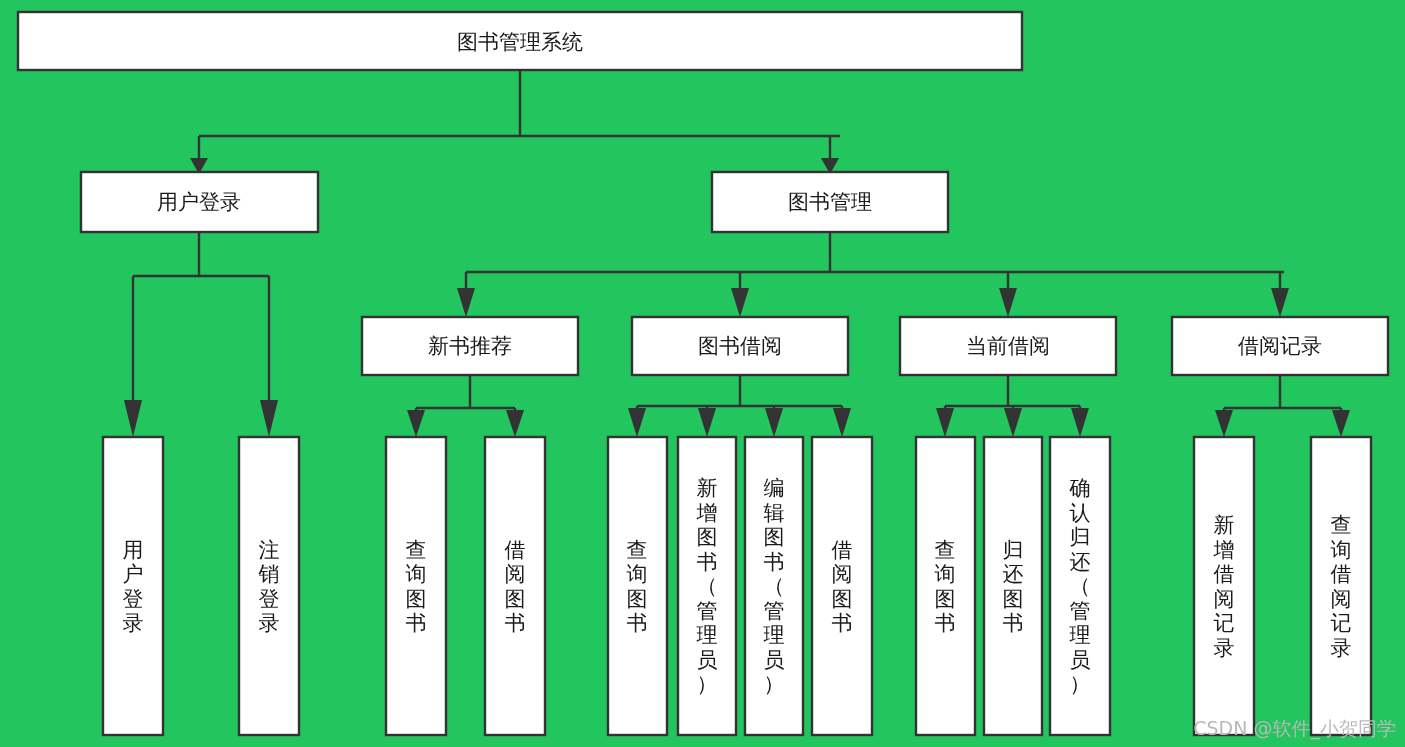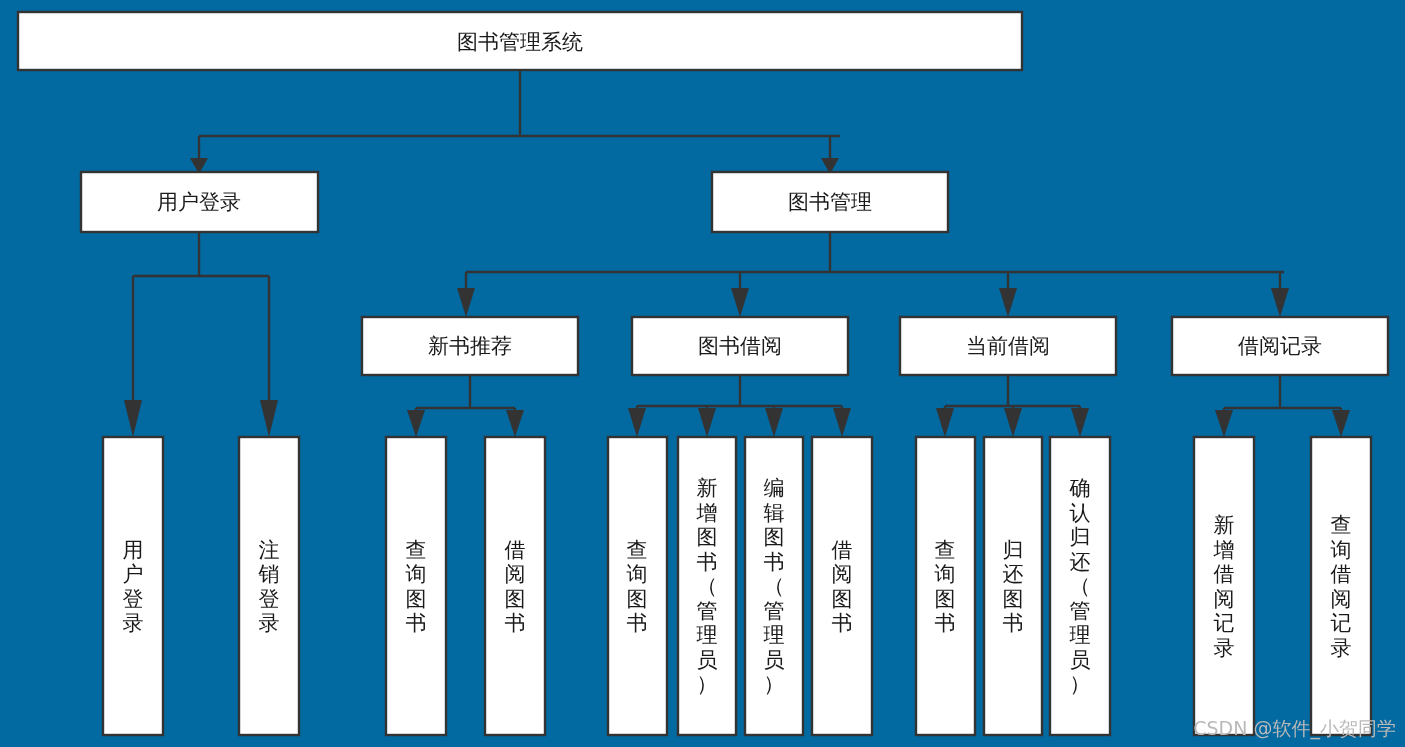--- a/index.html
+++ b/index.html
@@ -11,21 +11,21 @@
   body {
     width: 1405px;
     height: 747px;
     overflow: hidden;
     font-family: "DejaVu Sans", "Liberation Sans", sans-serif;
   }
   #diagram-root {
     position: relative;
     width: 1405px;
     height: 747px;
-    background: #0369a1;
+    background: #22c55e;
   }
   svg#tree-svg {
     position: absolute;
     left: 0;
     top: 0;
     width: 1405px;
     height: 747px;
     display: block;
   }
   .node-box {

